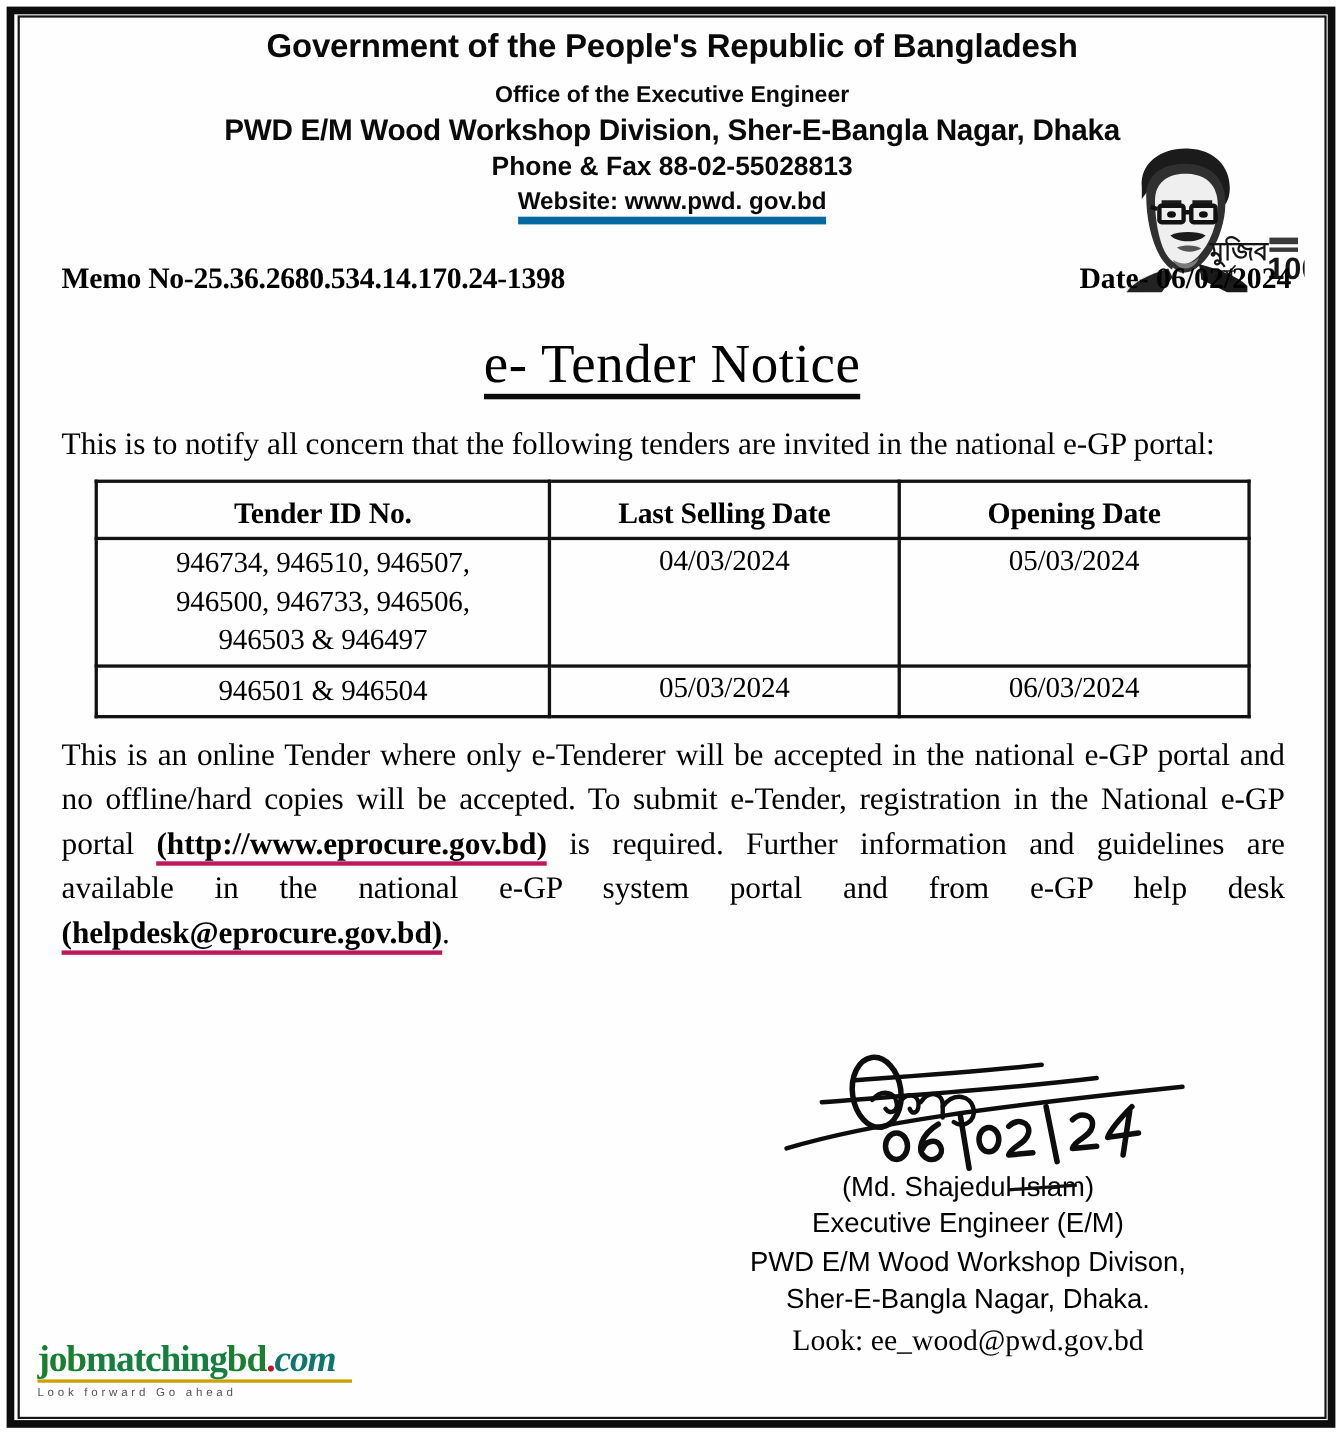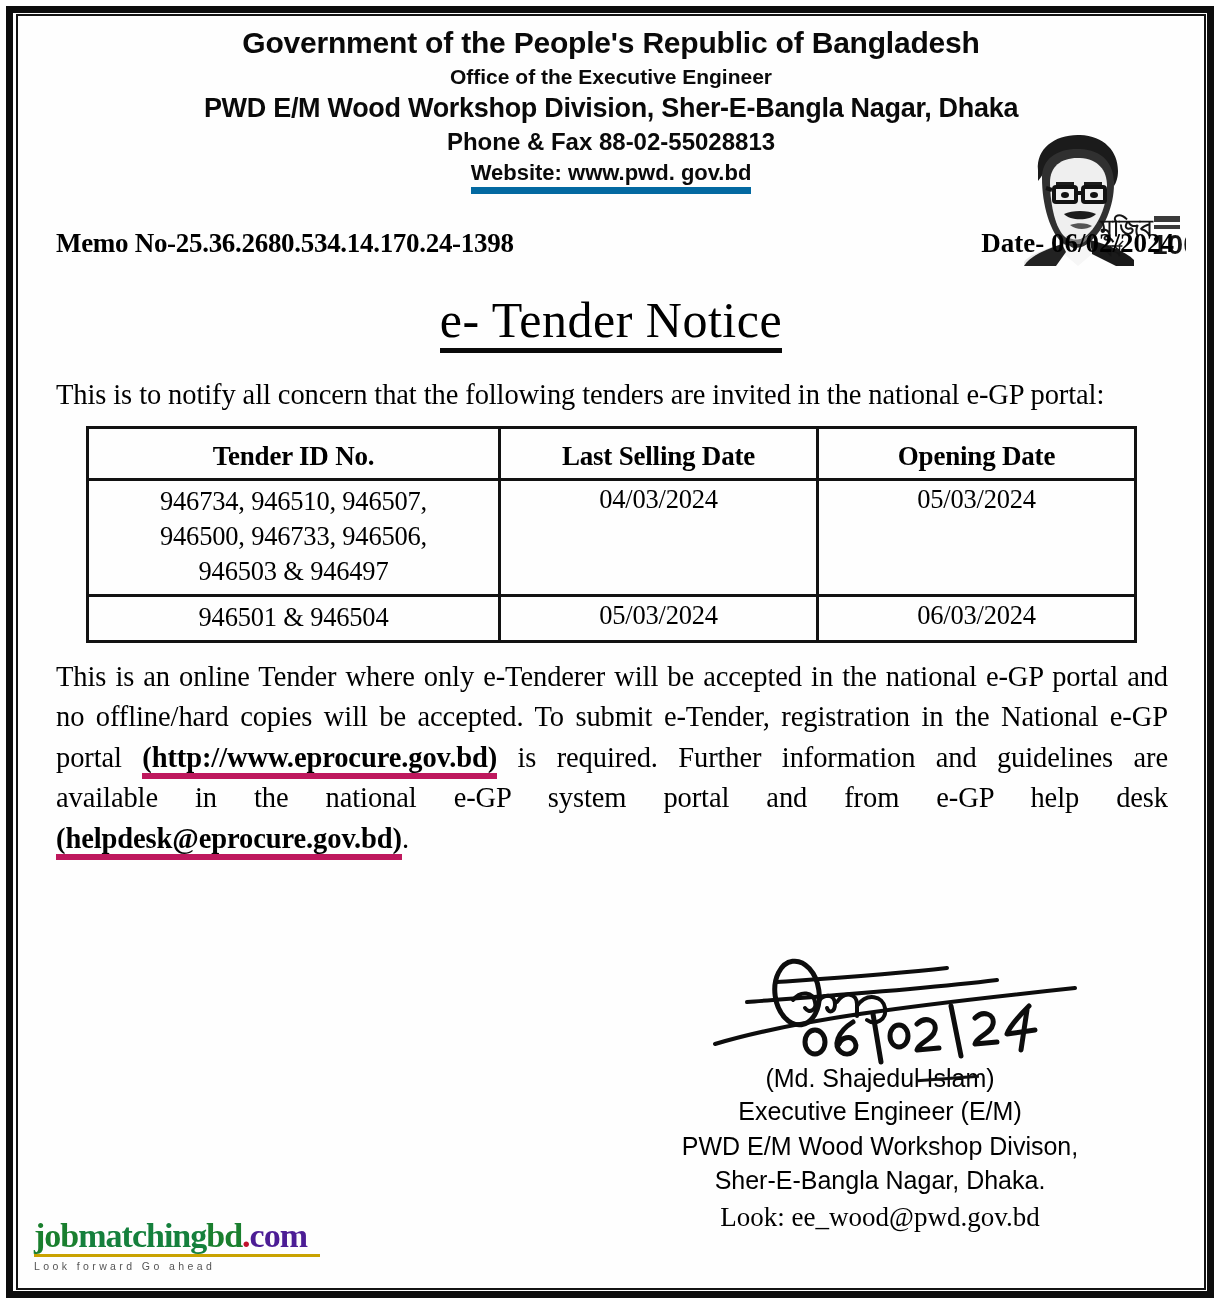--- a/index.html
+++ b/index.html
@@ -53,21 +53,21 @@
     color: #0a0a0a;
   }
   .hdr-line1 {
     font-size: 30px;
     letter-spacing: -0.2px;
     line-height: 1.12;
   }
   .hdr-line2 {
     font-size: 21px;
     font-weight: bold;
-    margin-top: 5px;
+    margin-top: 15px;
     line-height: 1.12;
   }
   .hdr-line3 {
     font-size: 27px;
     margin-top: 5px;
     line-height: 1.12;
     letter-spacing: -0.3px;
   }
   .hdr-line4 {
     font-size: 24px;
@@ -137,21 +137,21 @@
     font-family: "Liberation Serif", serif;
     font-size: 28.5px;
     line-height: 1.42;
     text-align: justify;
     margin: 22px 34px 0 36px;
     letter-spacing: -0.1px;
   }
   .body-para.justified { text-align: justify; text-justify: inter-word; }
   .ul-link {
     font-weight: bold;
-    border-bottom: 6px solid #be185d;
+    border-bottom: 4px solid #be185d;
     padding-bottom: 0px;
   }
 
   
   .tbl-wrap { margin: 10px 30px 0 66px; }
   table.tender {
     border-collapse: collapse;
     width: 1048px;
     table-layout: fixed;
     font-family: "Liberation Serif", serif;
@@ -230,21 +230,21 @@
     font-weight: bold;
     font-size: 34px;
     letter-spacing: -1px;
     line-height: 1;
     white-space: nowrap;
   }
   .wm-job { color: #1a7f2e; }
   .wm-matching { color: #15803d; }
   .wm-bd { color: #1a7f2e; }
   .wm-dot { color: #c0122b; }
-  .wm-com { color: #4c1d95; }
+  .wm-com { color: #0f766e; font-style: italic; }
   .wm-rule {
     height: 3px;
     background: #c9a200;
     width: 286px;
     margin-top: 1px;
   }
   .wm-tag {
     font-family: "Liberation Sans", sans-serif;
     font-size: 10.5px;
     color: #555;

